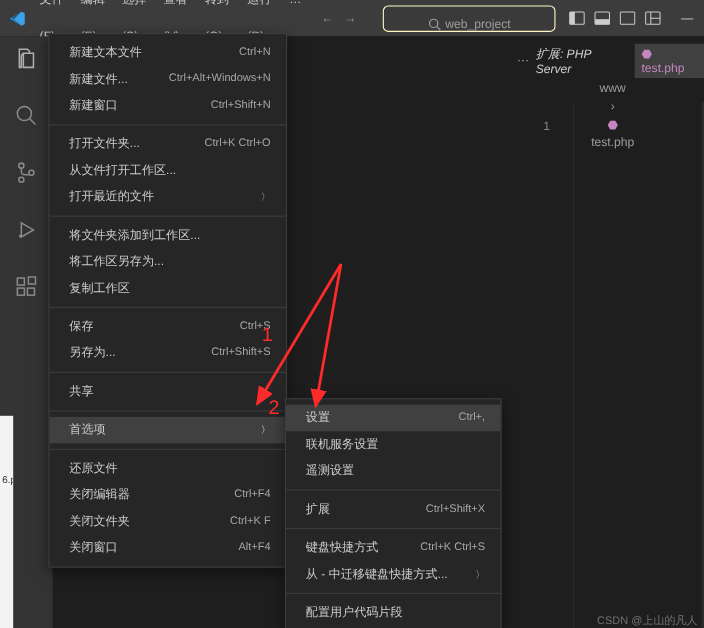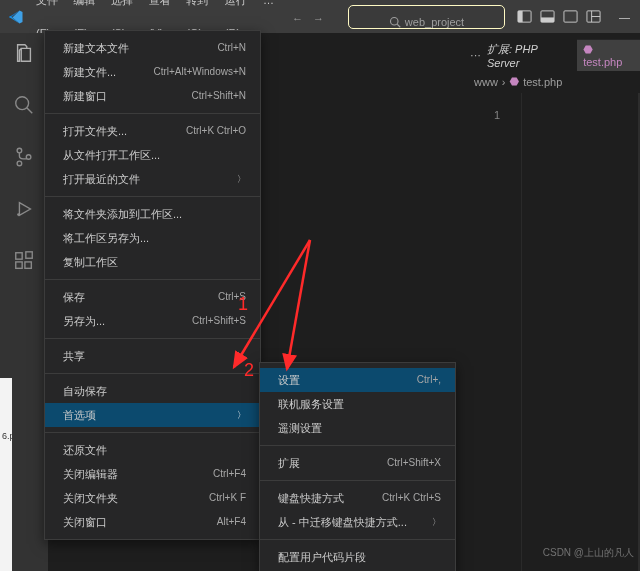--- a/index.html
+++ b/index.html
@@ -75,21 +75,21 @@
     background: #1e1e1e;
   }
   .editor-top-right {
     position:absolute; top:6px; right:0; width:170px;
     color:#bfbfbf; font-size:11px;
   }
   .editor-top-right .row { display:flex; align-items:center; gap:6px; margin-bottom:4px; }
   .editor-top-right .pink { color:#c586c0; }
   .editor-top-right .dots { color:#bbb; }
   .editor-top-right .tab-pink { background:#404040; color:#c586c0; padding:3px 6px; border-top:1px solid #252526;}
-  .breadcrumb { display:flex; align-items:center; gap:4px; padding-left:4px; color:#9e9e9e; margin-top:2px;}
+  .breadcrumb { display:flex; align-items:center; gap:4px; padding-left:4px; color:#9e9e9e; margin-top:2px;flex-direction:column;}
   .gutter-line { position:absolute; top:76px; right: 140px; color:#858585;}
   .editor-border { position:absolute; top:60px; right:118px; bottom:0; width:1px; background:#2a2a2a;}
 
   
   .light-strip {
     position:absolute;
     top: 378px; left: 0; width: 12px; bottom: 0;
     background: #f3f3f3;
     color: #333;
     font-size: 9px;
@@ -112,40 +112,40 @@
     display:flex;
     align-items:center;
     justify-content:space-between;
     padding: 3px 14px 3px 18px;
     color:#cccccc;
     line-height: 18px;
   }
   .mi.dis { color:#6b6b6b; }
   .mi .kb { color:#a7a7a7; font-size:10px; }
   .mi.dis .kb { color:#6b6b6b; }
-  .mi.hl { background:#0c4a6e; }
+  .mi.hl { background:#404040; }
   .mi.sub::after {
     content: "〉";
     font-size: 9px;
     color:#bbb;
     margin-left:8px;
   }
   .mi.hl.sub::after { color:#eee; }
   .sep { height:1px; background:#3c3c3c; margin:5px 0; }
 
   
   .anno { position:absolute; pointer-events:none; }
   .anno .num { position:absolute; color:#ff2a2a; font-size:18px; font-weight:normal; }
 
   
   .scroll-stub { position:absolute; right:0; top:60px; bottom:0; width:2px; background:#2d2d2d;}
 
   .watermark {
     position:absolute;
-    right: 6px; bottom: 11px;
+    right: 6px; bottom: 0;
     color: #9e9e9e;
     font-size: 10px;
     opacity: 0.65;
   }
 </style>
 </head>
 <body>
 
 <div class="title-bar">
   <span class="logo">
@@ -301,23 +301,20 @@
     </div>
     <div class="mi">
       <span>另存为...</span>
       <span class="kb">Ctrl+Shift+S</span>
     </div>
     <div class="sep"></div>
     <div class="mi sub">
       <span>共享</span>
     </div>
     <div class="sep"></div>
-    <div class="mi">
-      <span>自动保存</span>
-    </div>
     <div class="mi hl sub">
       <span>首选项</span>
     </div>
     <div class="sep"></div>
     <div class="mi">
       <span>还原文件</span>
     </div>
     <div class="mi">
       <span>关闭编辑器</span>
       <span class="kb">Ctrl+F4</span>

